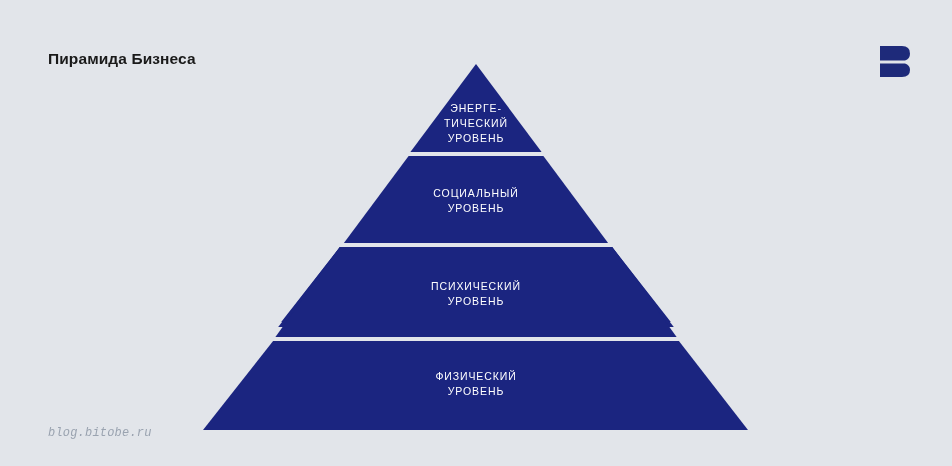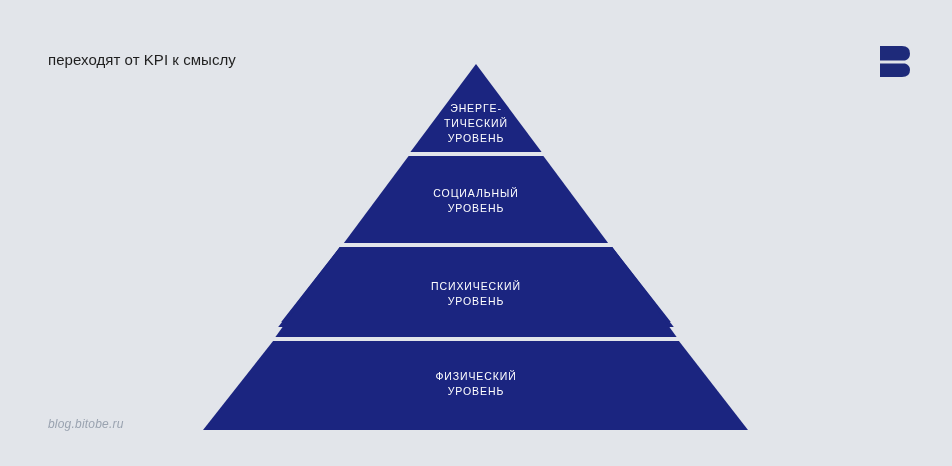--- a/index.html
+++ b/index.html
@@ -81,35 +81,35 @@
     fill: #ffffff;
     letter-spacing: 0.9px;
     text-anchor: middle;
     font-weight: normal;
   }
 
   
   .watermark {
     position: absolute;
     left: 48px;
-    bottom: 35px;
-    font-family: Liberation Sans, sans-serif;
+    bottom: 26px;
+    font-family: Liberation Mono, monospace;
     font-style: italic;
     font-size: 12px;
     color: #9aa3b0;
     letter-spacing: 0.2px;
   }
 </style>
 </head>
 <body>
 
 <div class="canvas">
 
   <div class="heading">
-    <div class="heading-sub">переходят от KPI к смыслу</div>
+    <div class="heading-title">Пирамида Бизнеса</div>
   </div>
 
   <div class="logo">
     <svg width="30" height="31" viewBox="0 0 30 31">
       <path d="M0 0 H22 Q30 0 30 7.5 Q30 13 25 14.5 L0 14.5 Z" fill="#1e2a7a"></path>
       <path d="M0 17.5 H25 Q30 19 30 24 Q30 31 22 31 H0 Z" fill="#1e2a7a"></path>
     </svg>
   </div>
 
   <div class="pyramid-wrap">

